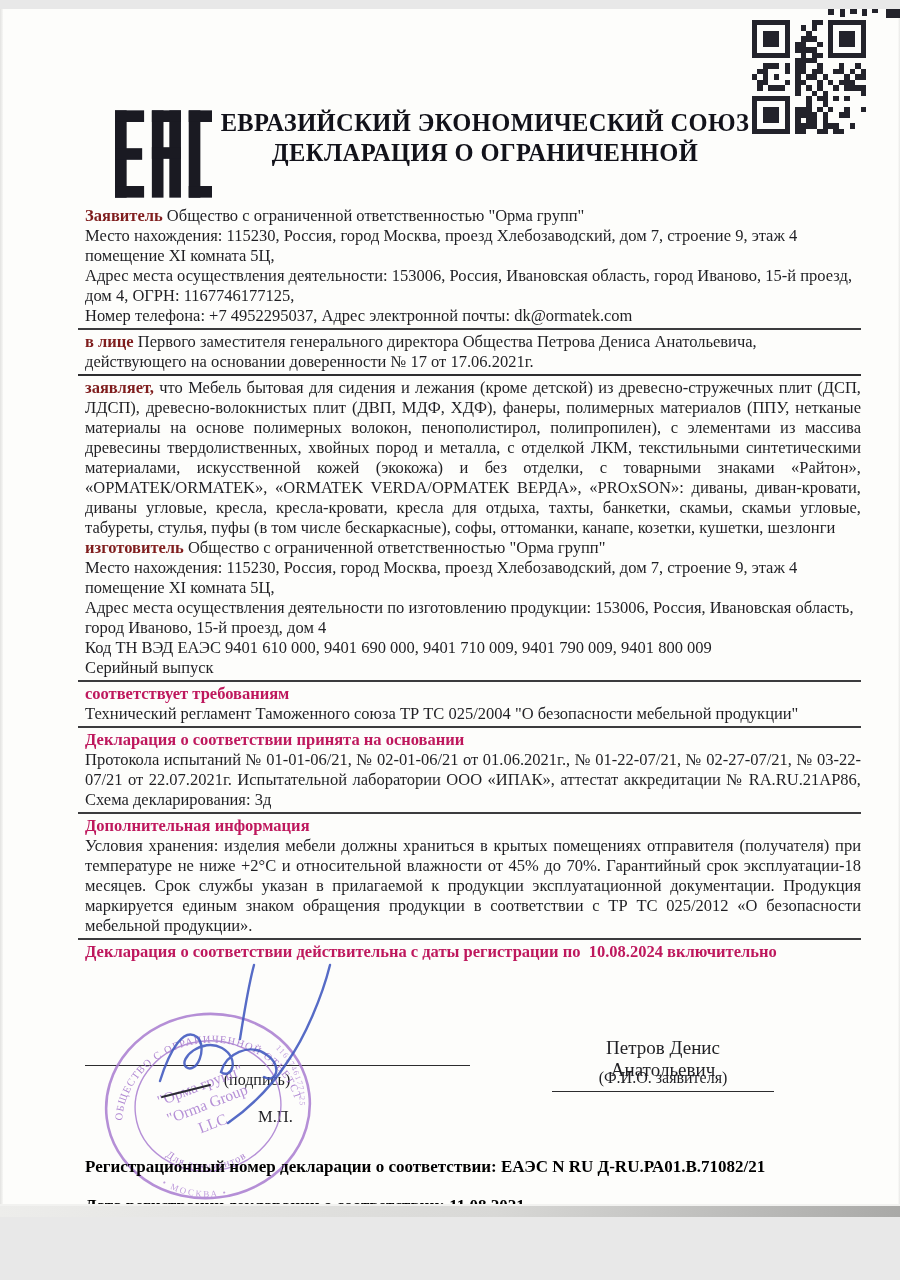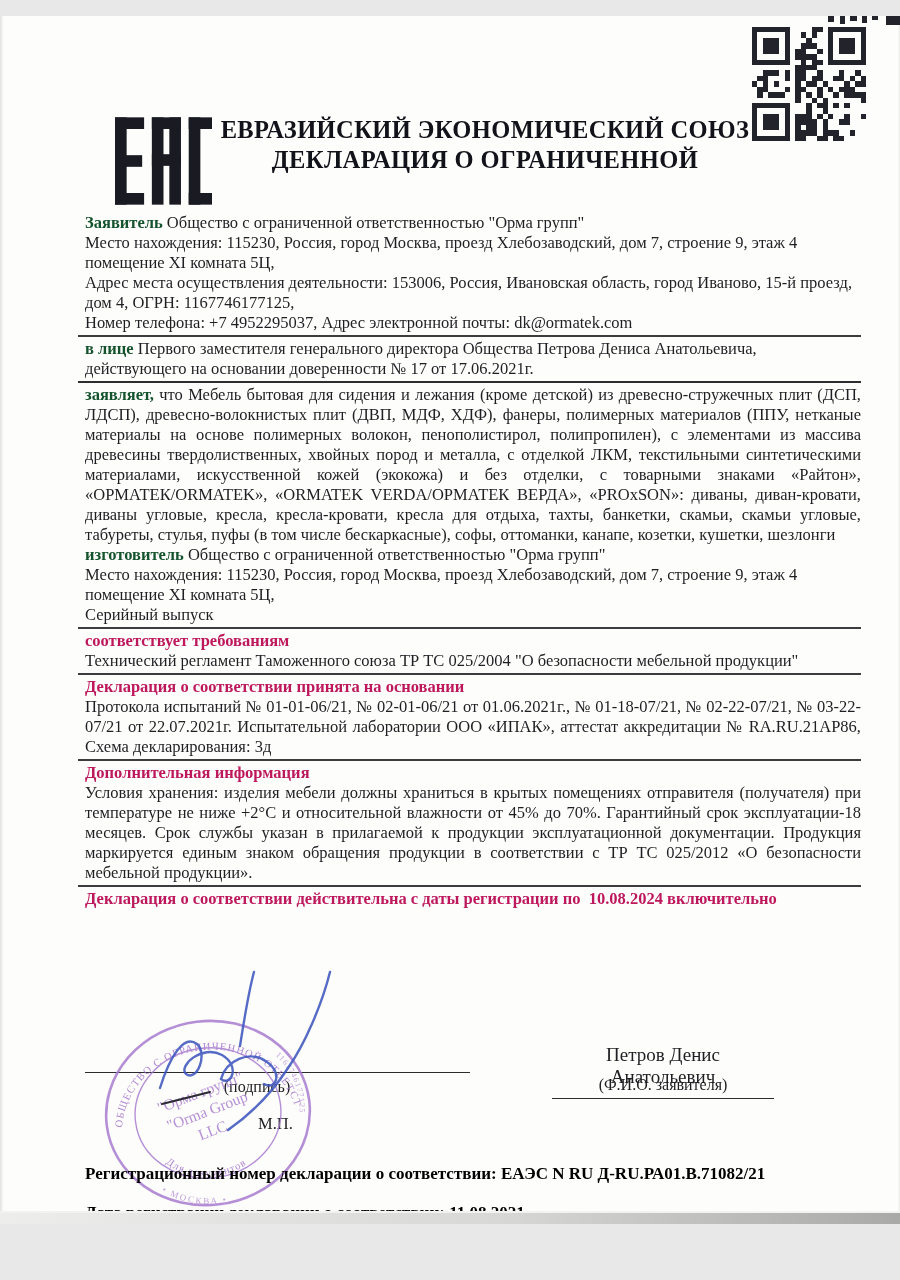--- a/index.html
+++ b/index.html
@@ -1,18 +1,18 @@
 <!DOCTYPE html>
 <html><head>
 <meta charset="utf-8">
 <style>
   * { margin:0; padding:0; box-sizing:border-box; }
   html,body { background:#e8e8e8; }
   .page {
-    position:relative; width:900px; height:1208px; margin:16px auto;
+    position:relative; width:900px; height:1208px; margin:9px auto;
     background:#fdfdfb; overflow:hidden;
     font-family:"Liberation Serif", serif; color:#1f1f23;
   }
   
   .edge-left { position:absolute; left:0; top:0; width:3px; height:100%;
     background:linear-gradient(to right,#e3e3e1,#f7f7f5); }
   .edge-right { position:absolute; right:0; top:0; width:2px; height:100%;
     background:linear-gradient(to left,#e9e9e7,#fbfbf9); }
   .edge-bottom { position:absolute; left:0; bottom:0; width:100%; height:13px;
     background:linear-gradient(to right,#ededeb 0%,#d8d8d6 55%,#a9a9a7 100%);
@@ -21,21 +21,21 @@
   .eac-logo { position:absolute; left:115px; top:101px; }
   .title { position:absolute; left:185px; top:99px; width:600px; text-align:center;
     font-weight:bold; font-size:24.5px; line-height:30px; color:#12121a; letter-spacing:.4px; }
   .qr { position:absolute; left:752px; top:11px; }
   .qr-fragment { position:absolute; left:826px; top:0; }
   
   .doc-body { position:absolute; left:85px; top:197px; width:776px; }
   .para { font-size:16.5px; line-height:20px; }
   .para.j { text-align:justify; }
   .bold-head { font-weight:bold; color:#be185d; }
-  .para b { color:#14532d; }
+  .para b { color:#7f1d1d; }
   .rule { border-top:2px solid #3c3c3e; margin:2px 0 2px -7px; width:783px; }
   .rule.thick { border-top-width:2.5px; border-color:#2e2e30; }
   .prewrap { white-space:pre-wrap; }
   
   .sig-line { position:absolute; left:85px; top:1056px; width:385px; border-top:1.6px solid #2c2c2e; }
   .sign-caption { position:absolute; left:187px; top:1062px; width:140px; text-align:center; font-size:16px; }
   .fio-name { position:absolute; left:552px; top:1028px; width:222px; text-align:center;
     font-size:19px; border-bottom:1.4px solid #2c2c2e; padding-bottom:10px; }
   .fio-caption { position:absolute; left:552px; top:1060px; width:222px; text-align:center; font-size:16px; }
   .seal-caption { position:absolute; left:258px; top:1098px; font-size:16.5px; }
@@ -222,31 +222,33 @@
     <div class="rule"></div>
 
     <p class="para"><b>в лице</b><span> Первого заместителя генерального директора Общества Петрова Дениса Анатольевича, действующего на основании доверенности № 17 от 17.06.2021г.</span></p>
 
     <div class="rule thick"></div>
 
     <p class="para j"><b>заявляет,</b><span> что Мебель бытовая для сидения и лежания (кроме детской) из древесно-стружечных плит (ДСП, ЛДСП), древесно-волокнистых плит (ДВП, МДФ, ХДФ), фанеры, полимерных материалов (ППУ, нетканые материалы на основе полимерных волокон, пенополистирол, полипропилен), с элементами из массива древесины твердолиственных, хвойных пород и металла, с отделкой ЛКМ,  текстильными синтетическими материалами, искусственной кожей (экокожа) и без отделки, с товарными знаками «Райтон», «ОРМАТЕК/ORMATEK», «ORMATEK VERDA/ОРМАТЕК ВЕРДА», «PROxSON»: диваны, диван-кровати, диваны угловые, кресла, кресла-кровати, кресла для отдыха, тахты, банкетки, скамьи, скамьи угловые, табуреты, стулья, пуфы (в том числе бескаркасные), софы, оттоманки, канапе, козетки, кушетки, шезлонги</span></p>
 
     <p class="para"><b>изготовитель</b><span> Общество с ограниченной ответственностью "Орма групп"</span></p>
     <p class="para">Место нахождения: 115230, Россия, город Москва, проезд Хлебозаводский, дом 7, строение 9, этаж 4 помещение XI комната 5Ц,</p>
+    <p class="para">Адрес места осуществления деятельности по изготовлению продукции: 153006, Россия, Ивановская область, город Иваново, 15-й проезд, дом 4</p>
+    <p class="para">Код ТН ВЭД ЕАЭС  9401 610 000, 9401 690 000, 9401 710 009, 9401 790 009, 9401 800 009</p>
     <p class="para">Серийный выпуск</p>
 
     <div class="rule"></div>
 
     <p class="para bold-head">соответствует требованиям</p>
     <p class="para">Технический регламент Таможенного союза ТР ТС 025/2004 "О безопасности мебельной продукции"</p>
 
     <div class="rule"></div>
 
     <p class="para bold-head">Декларация о соответствии принята на основании</p>
-    <p class="para j">Протокола испытаний № 01-01-06/21, № 02-01-06/21 от 01.06.2021г., № 01-18-07/21, № 02-22-07/21, № 03-22-07/21 от 22.07.2021г. Испытательной лаборатории ООО «ИПАК», аттестат аккредитации № RA.RU.21АР86, Схема декларирования: 3д</p>
+    <p class="para j">Протокола испытаний № 01-01-06/21, № 02-01-06/21 от 01.06.2021г., № 01-22-07/21, № 02-27-07/21, № 03-22-07/21 от 22.07.2021г. Испытательной лаборатории ООО «ИПАК», аттестат аккредитации № RA.RU.21АР86, Схема декларирования: 3д</p>
 
     <div class="rule"></div>
 
     <p class="para bold-head">Дополнительная информация</p>
     <p class="para j">Условия хранения: изделия мебели должны храниться в крытых помещениях отправителя (получателя) при температуре не ниже +2°С и относительной влажности от 45% до 70%. Гарантийный срок эксплуатации-18 месяцев. Срок службы указан в прилагаемой к продукции эксплуатационной документации. Продукция маркируется единым знаком обращения продукции в соответствии с ТР ТС 025/2012 «О безопасности мебельной продукции».</p>
 
     <div class="rule"></div>
 
     <p class="para bold-head prewrap">Декларация о соответствии действительна с даты регистрации по  10.08.2024 включительно</p>
   </div>

